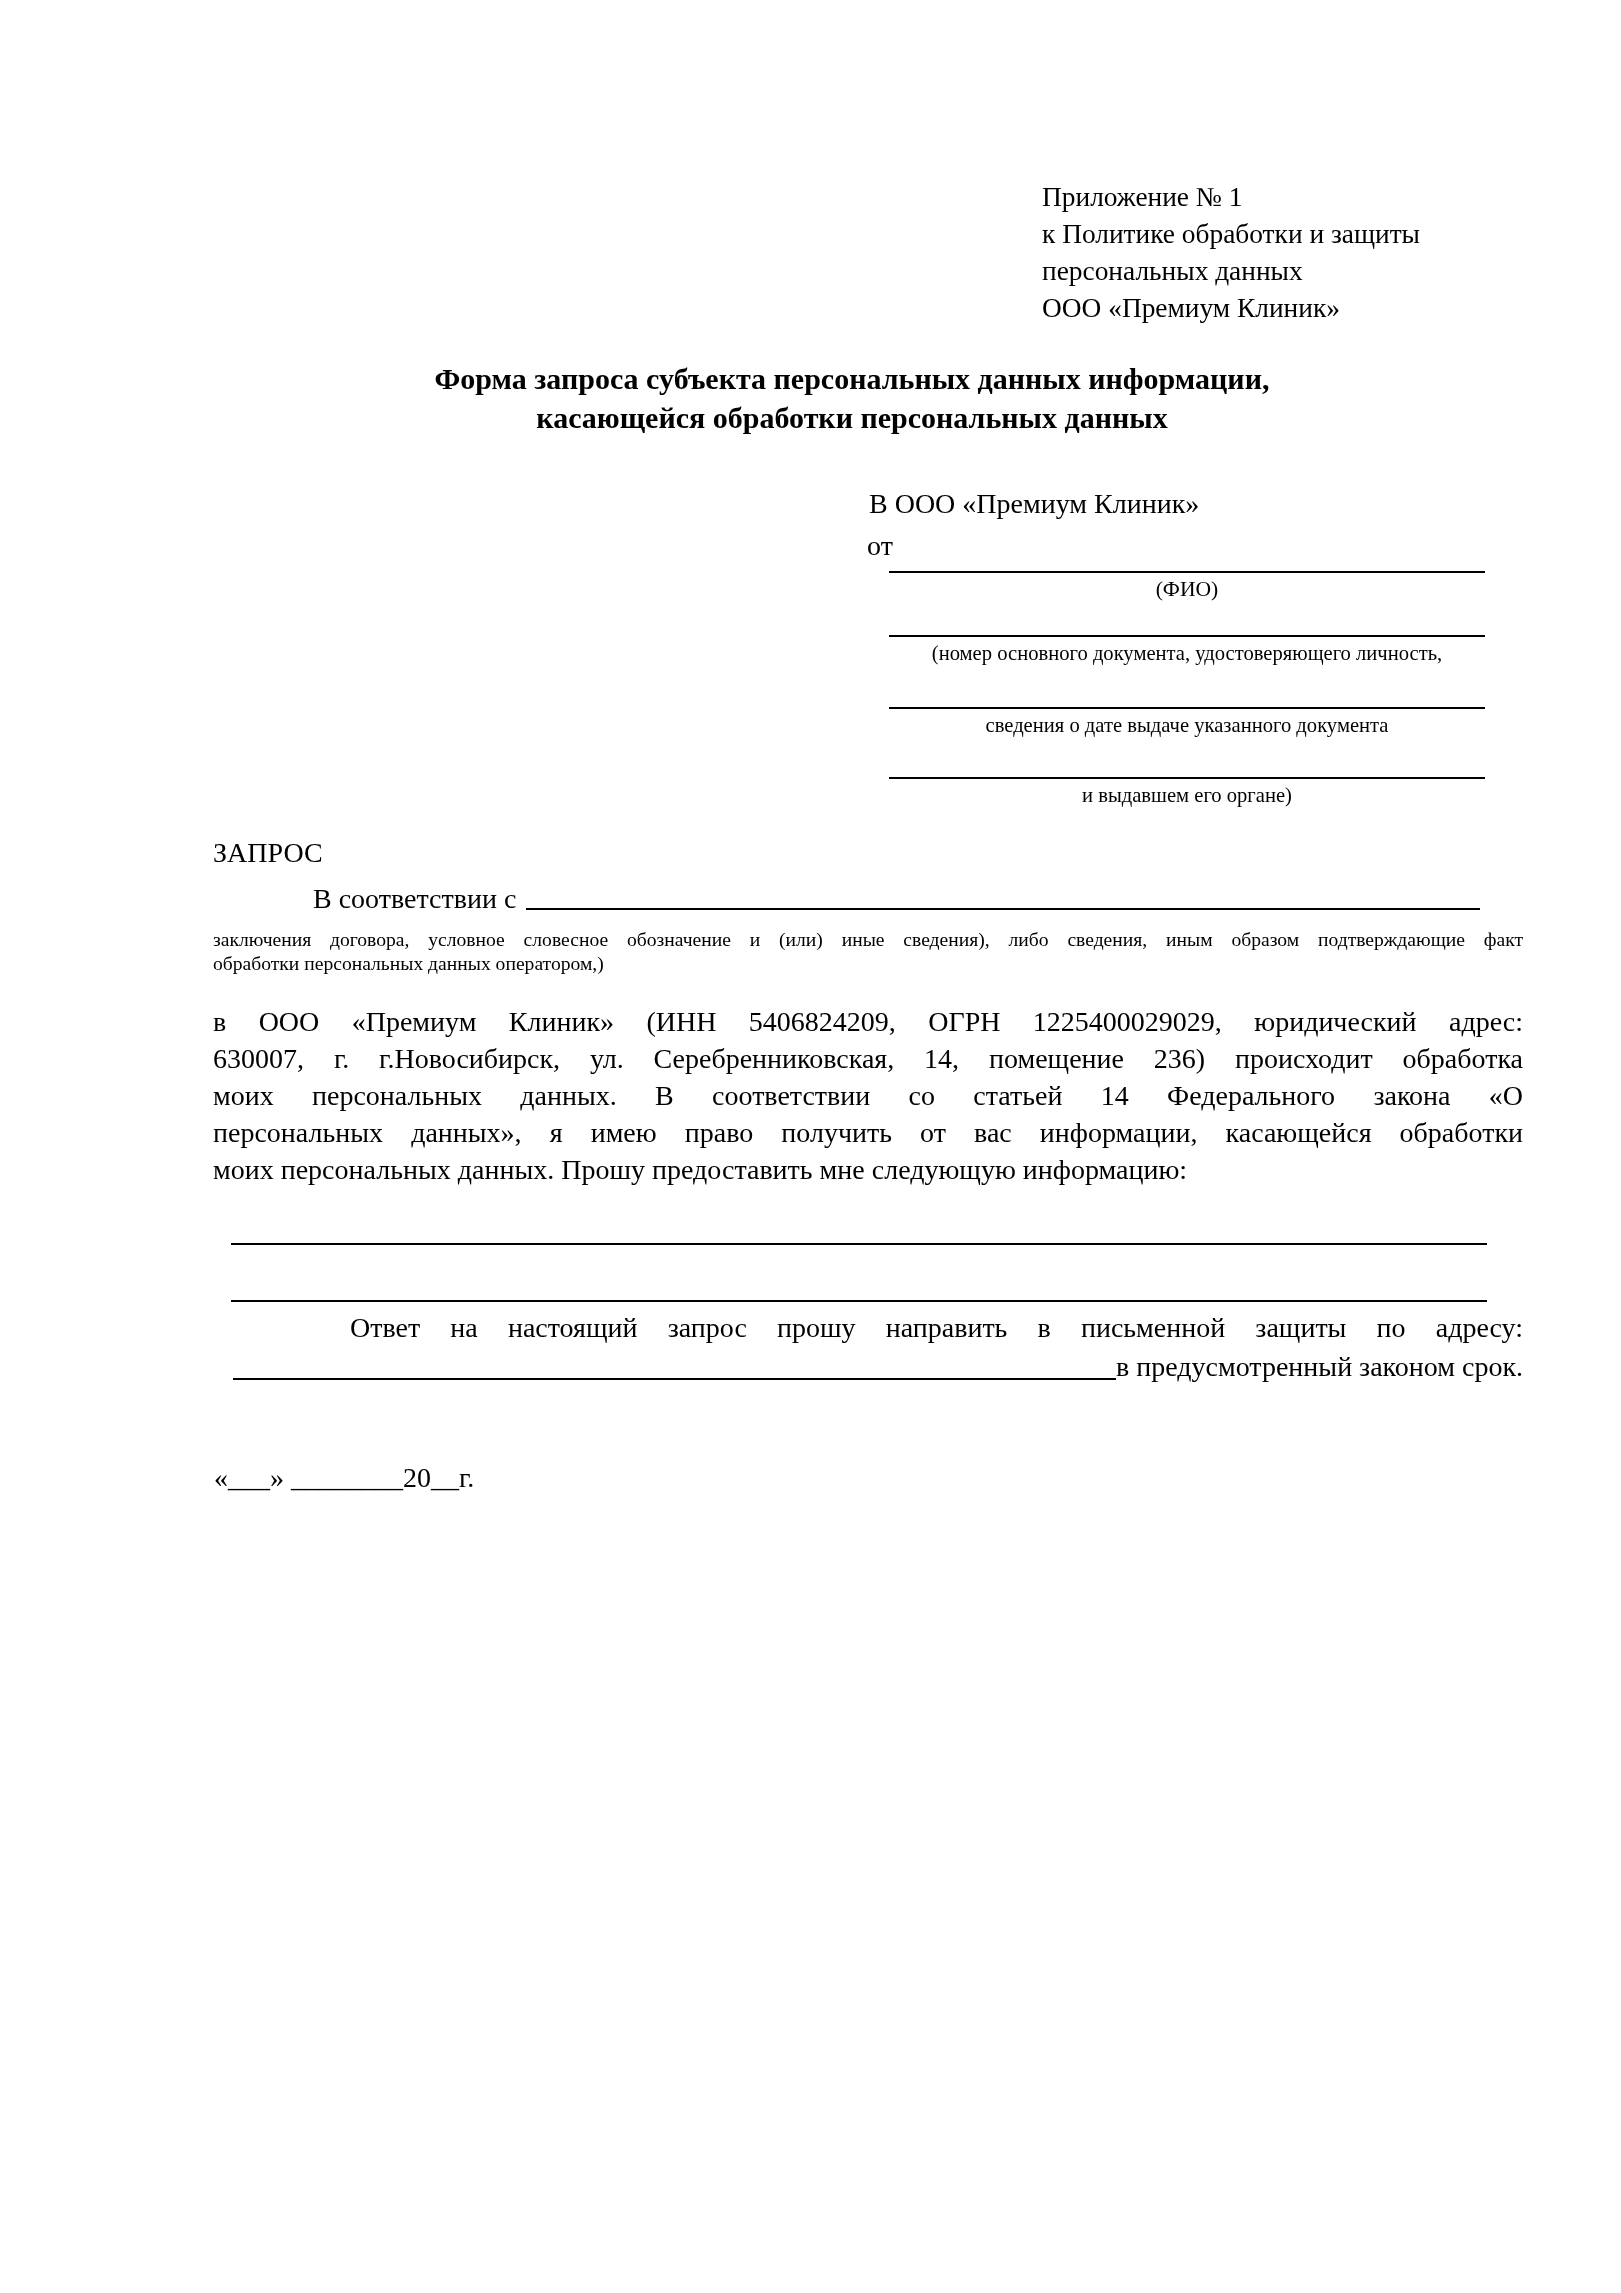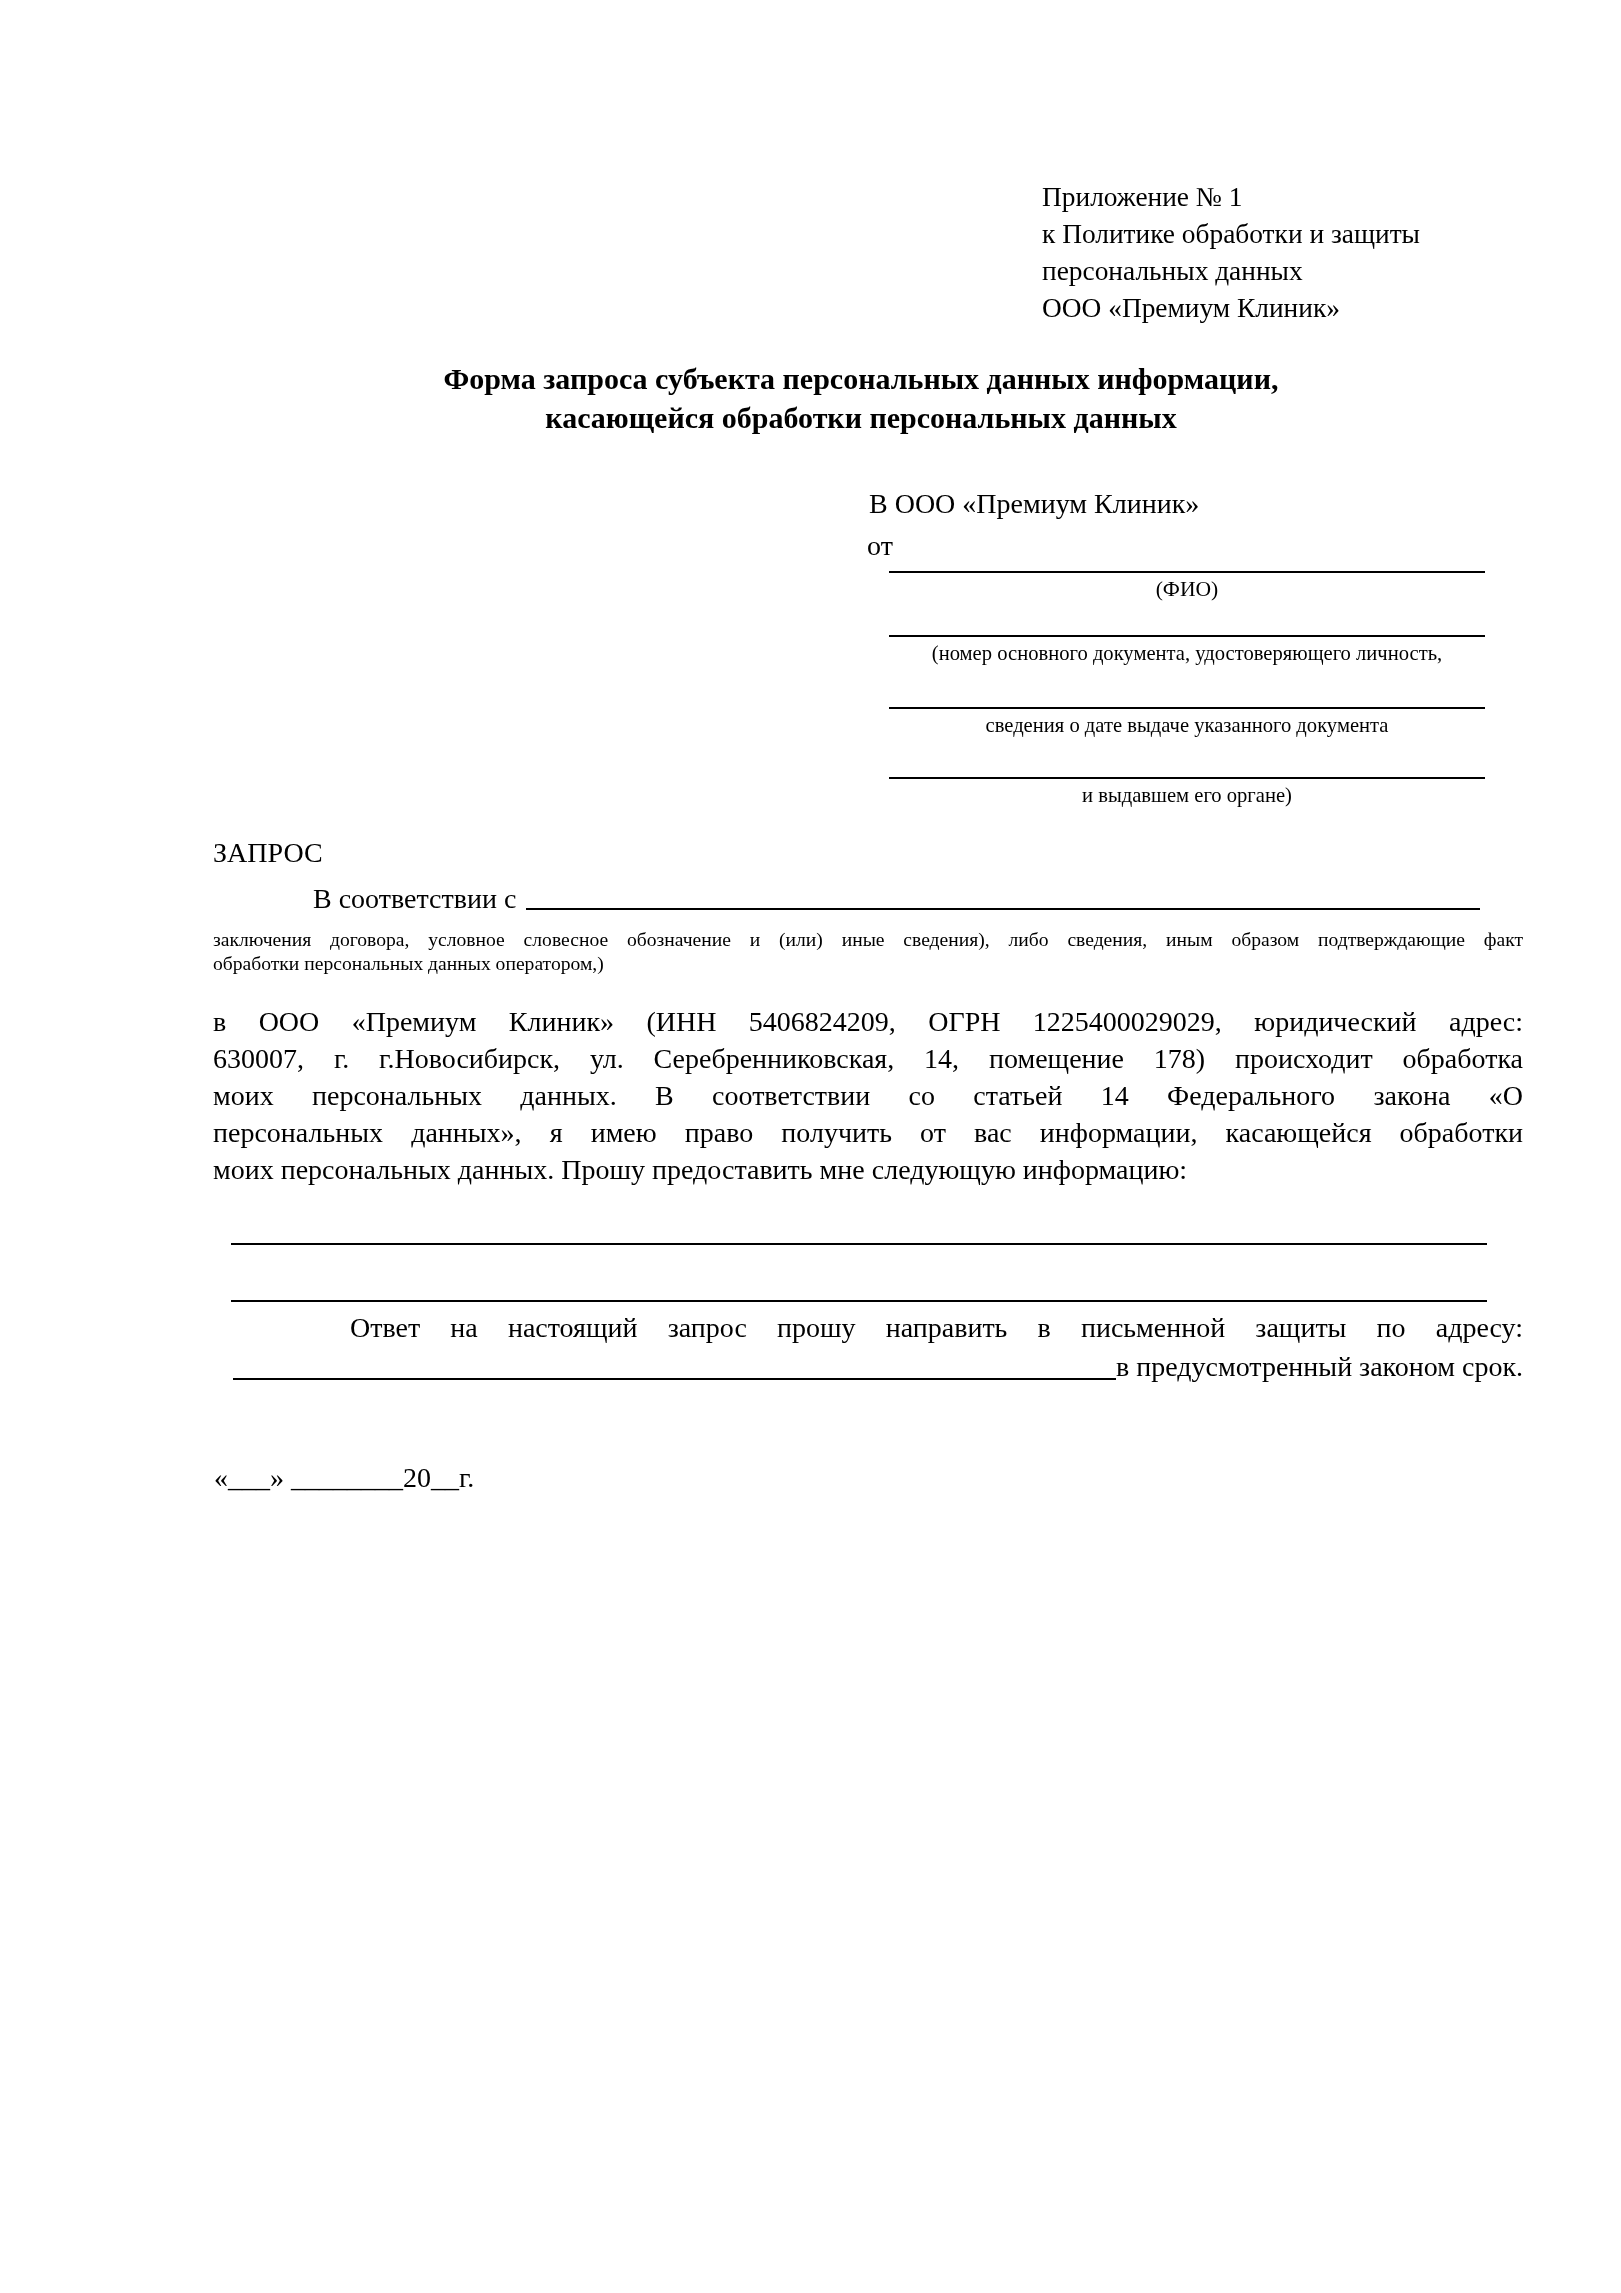--- a/index.html
+++ b/index.html
@@ -11,21 +11,21 @@
     font-family:"Liberation Serif", serif;
     color:#000000;
   }
   
   .header-block {
     position:absolute; left:1042px; top:179px;
     font-size:27.4px; line-height:37px; white-space:nowrap;
   }
   
   .doc-title {
-    position:absolute; left:206px; top:359px; width:1310px;
+    position:absolute; left:197px; top:359px; width:1310px;
     text-align:center; font-weight:bold;
     font-size:30px; line-height:39px;
   }
   
   .addr-to   { position:absolute; left:869px; top:488px; font-size:28px; white-space:nowrap; }
   .addr-from { position:absolute; left:867px; top:530px; font-size:28px; }
   .field-line {
     position:absolute; left:889px; width:596px; height:0;
     border-bottom:2px solid #000;
   }
@@ -130,21 +130,21 @@
     <span class="fill"></span>
   </div>
 
   <div class="fineprint">
     <div class="fp-line">заключения договора, условное словесное обозначение и (или) иные сведения), либо сведения, иным образом подтверждающие факт</div>
     <div class="fp-line fp-last">обработки персональных данных оператором,)</div>
   </div>
 
   <div class="body-par">
     <div class="bp-line">в ООО «Премиум Клиник» (ИНН 5406824209, ОГРН 1225400029029, юридический адрес:</div>
-    <div class="bp-line">630007, г. г.Новосибирск, ул. Серебренниковская, 14, помещение 178) происходит обработка</div>
+    <div class="bp-line">630007, г. г.Новосибирск, ул. Серебренниковская, 14, помещение 236) происходит обработка</div>
     <div class="bp-line">моих персональных данных. В соответствии со статьей 14 Федерального закона «О</div>
     <div class="bp-line">персональных данных», я имею право получить от вас информации, касающейся обработки</div>
     <div class="bp-line bp-last">моих персональных данных. Прошу предоставить мне следующую информацию:</div>
   </div>
 
   <div class="blank-line bl-1"></div>
   <div class="blank-line bl-2"></div>
 
   <div class="reply-line1">Ответ на настоящий запрос прошу направить в письменной защиты по адресу:</div>
   <div class="reply-line2">

